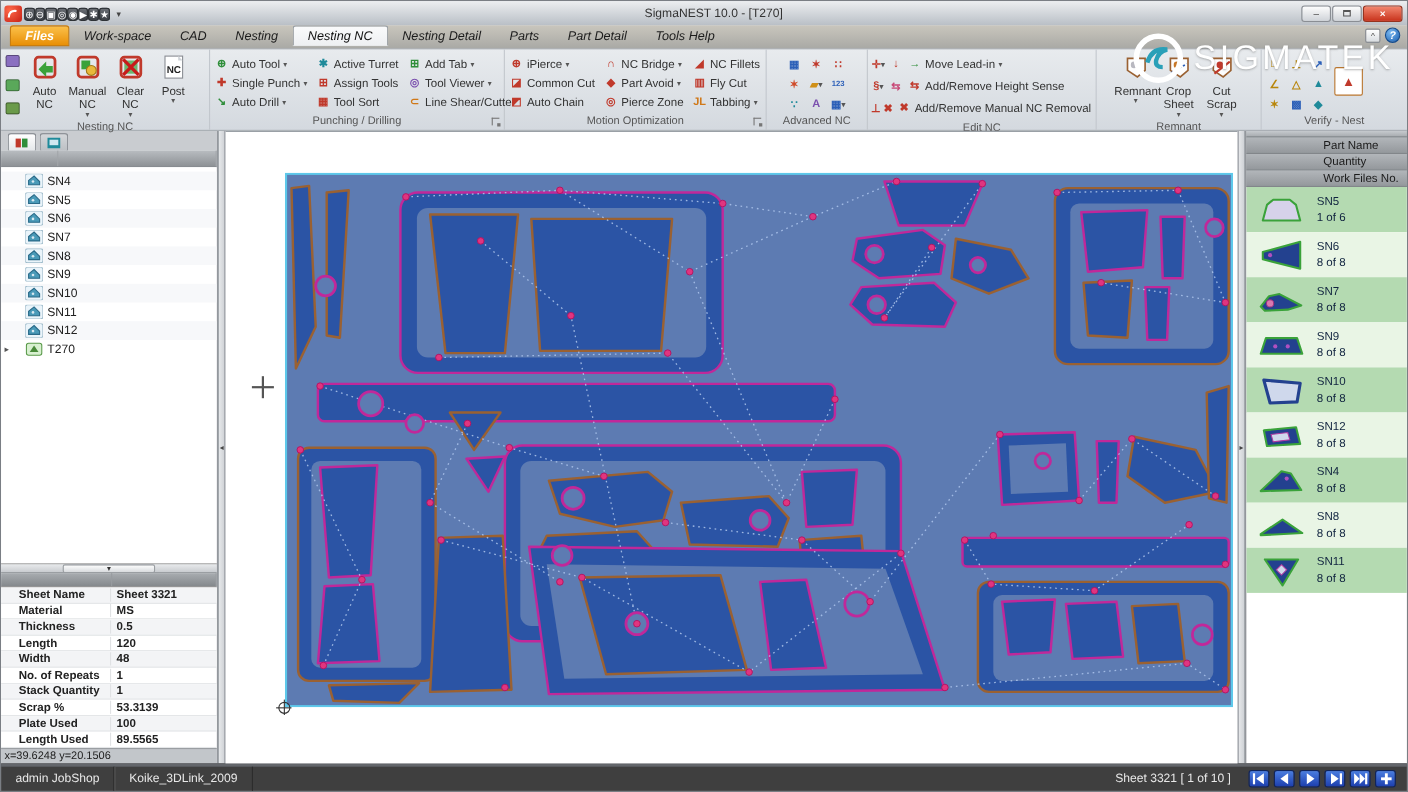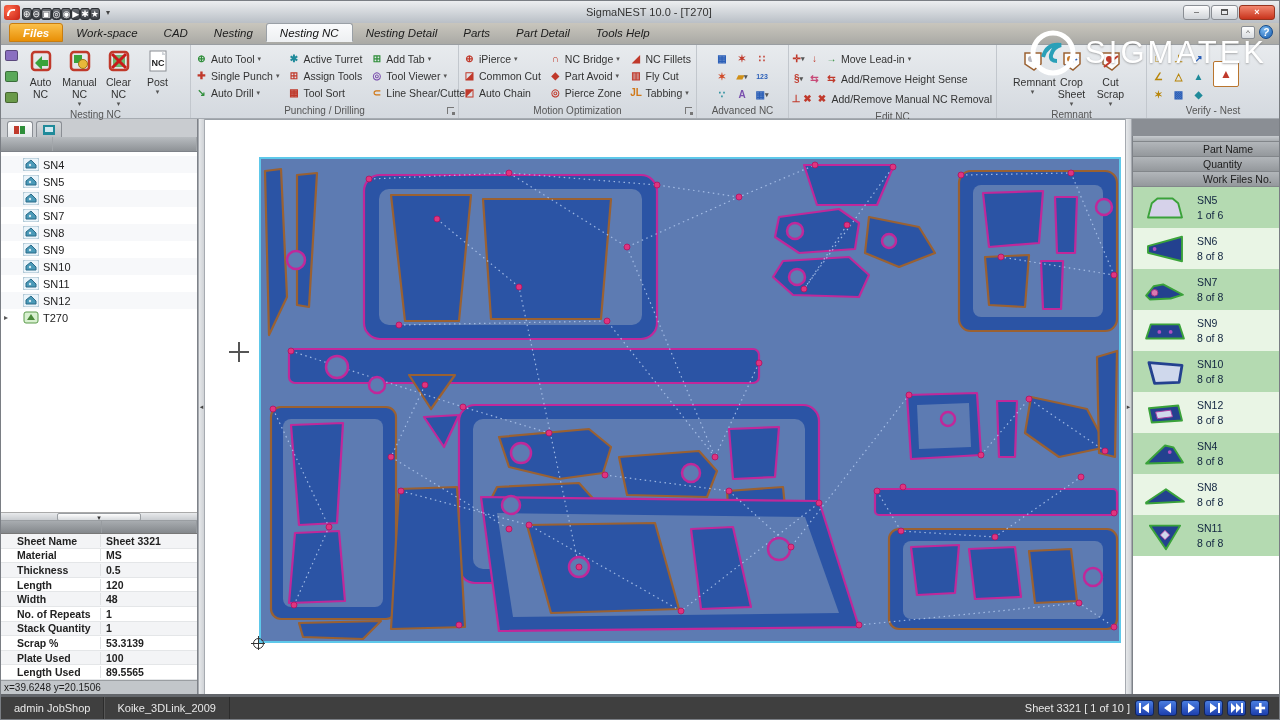--- a/index.html
+++ b/index.html
@@ -89,36 +89,36 @@
   #canvas { flex:1; background:#fff; position:relative; border-top:1px solid #9aa0a6; min-width:0; }
   #nest-svg { position:absolute; left:54px; top:37px; }
   #crosshair { position:absolute; left:24px; top:222px; width:20px; height:20px; }
   #crosshair:before { content:""; position:absolute; left:0; top:9px; width:20px; height:1.5px; background:#555; }
   #crosshair:after { content:""; position:absolute; left:9px; top:0; width:1.5px; height:20px; background:#555; }
   #origin-mark { position:absolute; left:48px; top:518px; width:11px; height:11px; border:1.5px solid #333; border-radius:50%; }
   #origin-mark:before { content:""; position:absolute; left:-3px; top:3.5px; width:14px; height:1px; background:#333; }
   #origin-mark:after { content:""; position:absolute; left:3.5px; top:-3px; width:1px; height:14px; background:#333; }
 
   
-  #rightpanel { width:147px; background:#fff; display:flex; flex-direction:column; border-left:1px solid #7e8288;margin-top:17px; }
+  #rightpanel { width:147px; background:#fff; display:flex; flex-direction:column; border-left:1px solid #7e8288; }
   #rp-headers { background:#9aa0a4; }
   #rp-headers .hband { height:15px; font-size:10.5px; color:#1c1c1c; padding-left:70px; line-height:15px; background:linear-gradient(#b2b6ba,#94989c); border-bottom:1px solid #82868a; white-space:nowrap; }
   #rp-headers .htop { height:6px; background:linear-gradient(#c6cace,#a8acb0); border-bottom:1px solid #82868a; }
   #rp-list { flex:1; overflow:hidden; }
   .part-row { height:41px; display:flex; align-items:center; }
   .part-row.dk { background:#b4dab1; }
   .part-row.lt { background:#e9f5e5; }
   .pthumb { width:64px; display:flex; justify-content:center; }
   .pinfo { font-size:10.5px; color:#10233f; line-height:1.4; }
 
   
   #statusbar { height:25px; background:#3f3f3f; border-top:3px solid #63666b; display:flex; align-items:center; font-size:11px; color:#e8e8e8; }
   .sitem { padding:0 13px; border-right:1px solid #2c2c2c; box-shadow:1px 0 0 #565656 inset; height:100%; display:flex; align-items:center; }
   .sitem:first-child { box-shadow:none; }
-  #sb-right { margin-left:auto; display:flex; align-items:center; gap:5px; padding-right:10px; }
+  #sb-right { margin-left:auto; display:flex; align-items:center; gap:16px; padding-right:10px; }
   .navbtn { width:19px; height:16px; border-radius:3px; background:linear-gradient(#4a7de0,#1d3fae); border:1px solid #10245c; display:flex; align-items:center; justify-content:center; }
 </style>
 </head>
 <body>
 
 <div id="app">
 
   <div id="titlebar">
     <div id="qat">
       <span id="app-icon">

